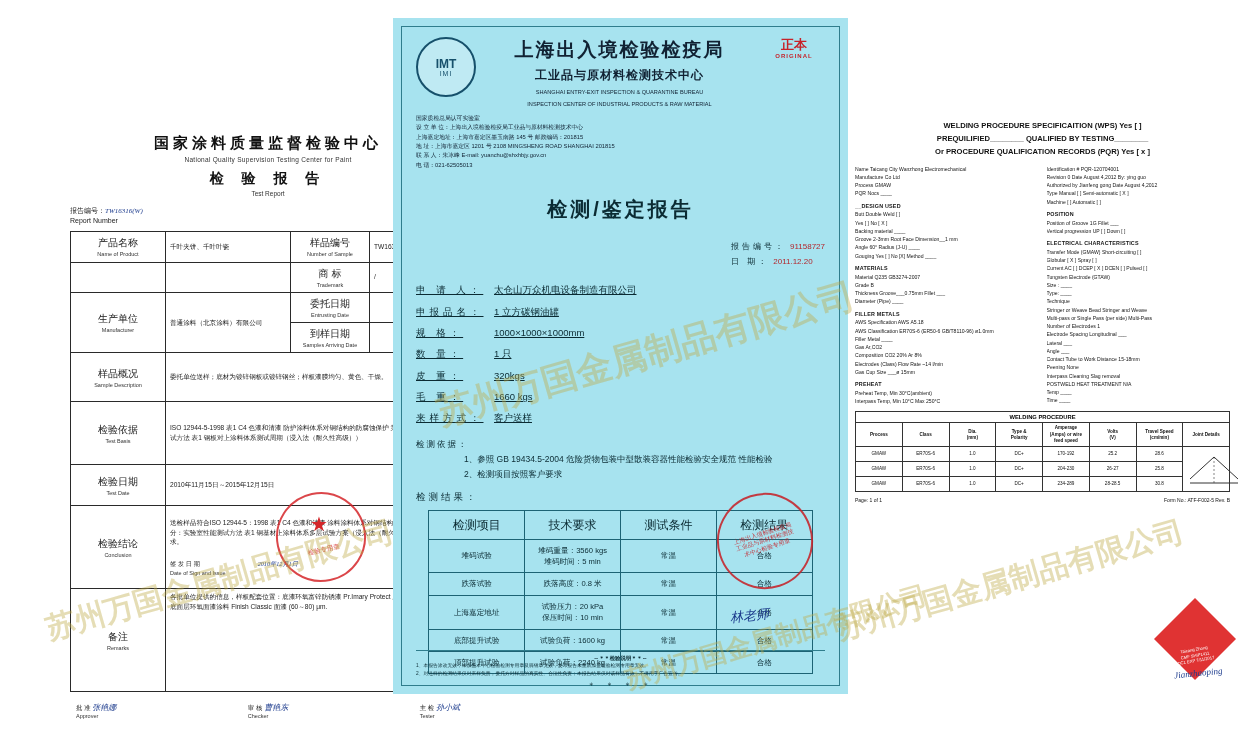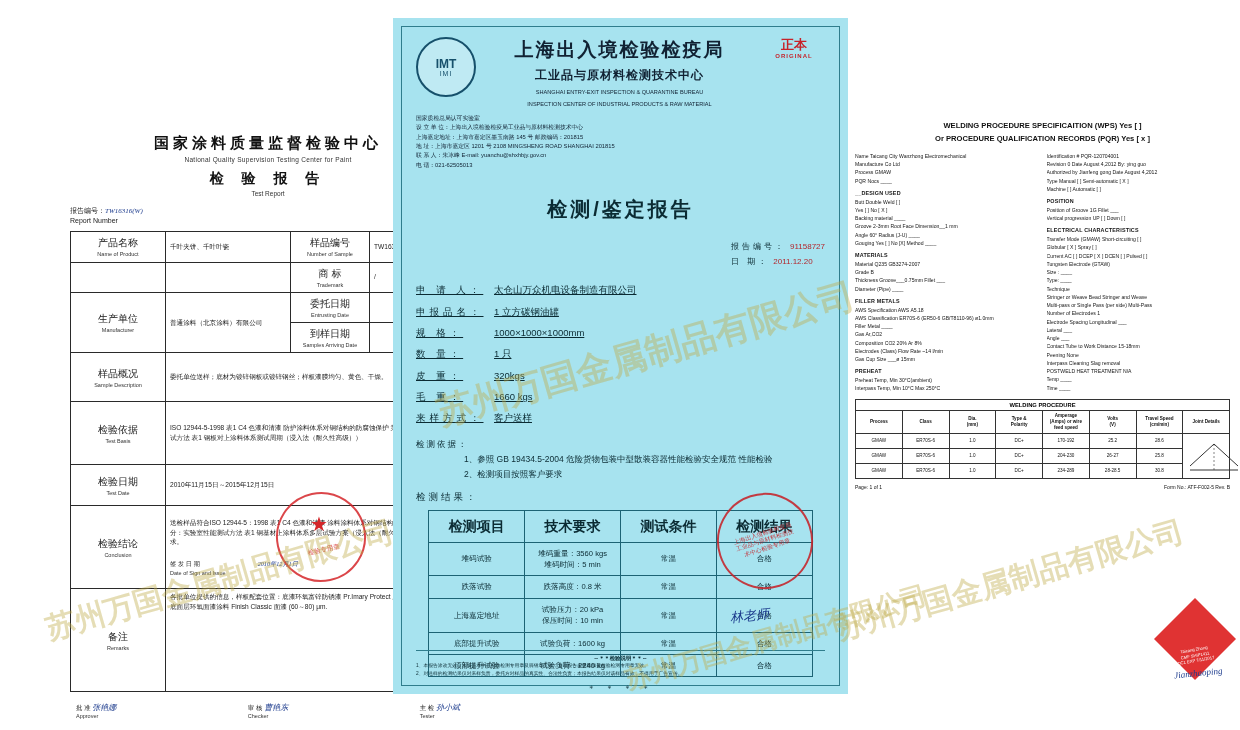--- a/index.html
+++ b/index.html
@@ -61,21 +61,21 @@
   .mid-no .v{color:#b3272d;margin-left:4px;}
   .mid-fields{margin-top:10px;font-size:9.5px;color:#0b2b33;line-height:2.25;text-decoration:underline;}
   .mid-fields .row{display:flex;}
   .mid-fields .k{width:78px;letter-spacing:4px;}
   .mid-fields .v{flex:1;}
   .mid-basis{font-size:8.5px;color:#0b2b33;line-height:1.8;margin-top:8px;}
   .mid-basis .k{letter-spacing:2px;}
   .mid-result{font-size:9.5px;color:#0b2b33;letter-spacing:3px;margin-top:8px;}
   table.mt{width:94%;margin:6px auto 0;border-collapse:collapse;table-layout:fixed;}
   table.mt th,table.mt td{border:1px solid #1d6374;font-size:7.6px;color:#0b2b33;text-align:center;padding:5px 2px;line-height:1.5;}
-  table.mt th{font-weight:bold;font-size:14px;}
+  table.mt th{font-weight:normal;font-size:12px;}
   .mid-bottom{position:absolute;left:14px;right:14px;bottom:8px;font-size:4.8px;color:#0b2b33;line-height:1.55;border-top:1px solid #2f7d8c;padding-top:3px;}
   .mid-sign{position:absolute;right:70px;bottom:60px;font-size:13px;color:#1b3a8c;font-family:"Liberation Serif",serif;font-style:italic;transform:rotate(-6deg);}
   .stamp-oval{
     position:absolute;border:2px solid #c6232a;border-radius:50%;
     color:#c6232a;font-size:6px;display:flex;align-items:center;justify-content:center;
     text-align:center;line-height:1.25;transform:rotate(-18deg);opacity:.88;
   }
 
   
   #cert-right{left:845px;top:112px;width:395px;height:582px;padding:9px;background:#2b9ade;}
@@ -230,20 +230,21 @@
         <span style="margin-top:26px;">检验专用章</span>
       </div>
       <div class="star" style="left:252px;top:402px;">★</div>
     </div>
   </div>
 
   <div class="cert" id="cert-right">
     <div class="inner">
       <div class="wps-h">
         <div>WELDING PROCEDURE SPECIFICAITION (WPS)   Yes [  ]</div>
+        <div>PREQUILIFIED________ QUALIFIED BY TESTING________</div>
         <div>Or PROCEDURE QUALIFICATION RECORDS (PQR)    Yes [ x ]</div>
       </div>
 
       <div class="wps-cols">
         <div class="wps-col" id="wpsL">
             <div>Name  Taicang City  Wanzhong  Electromechanical</div>
             <div>Manufacture Co Ltd</div>
             <div>Process  GMAW</div>
             <div>PQR Nocs  ____</div>
             <div class="sec">__DESIGN USED</div>

